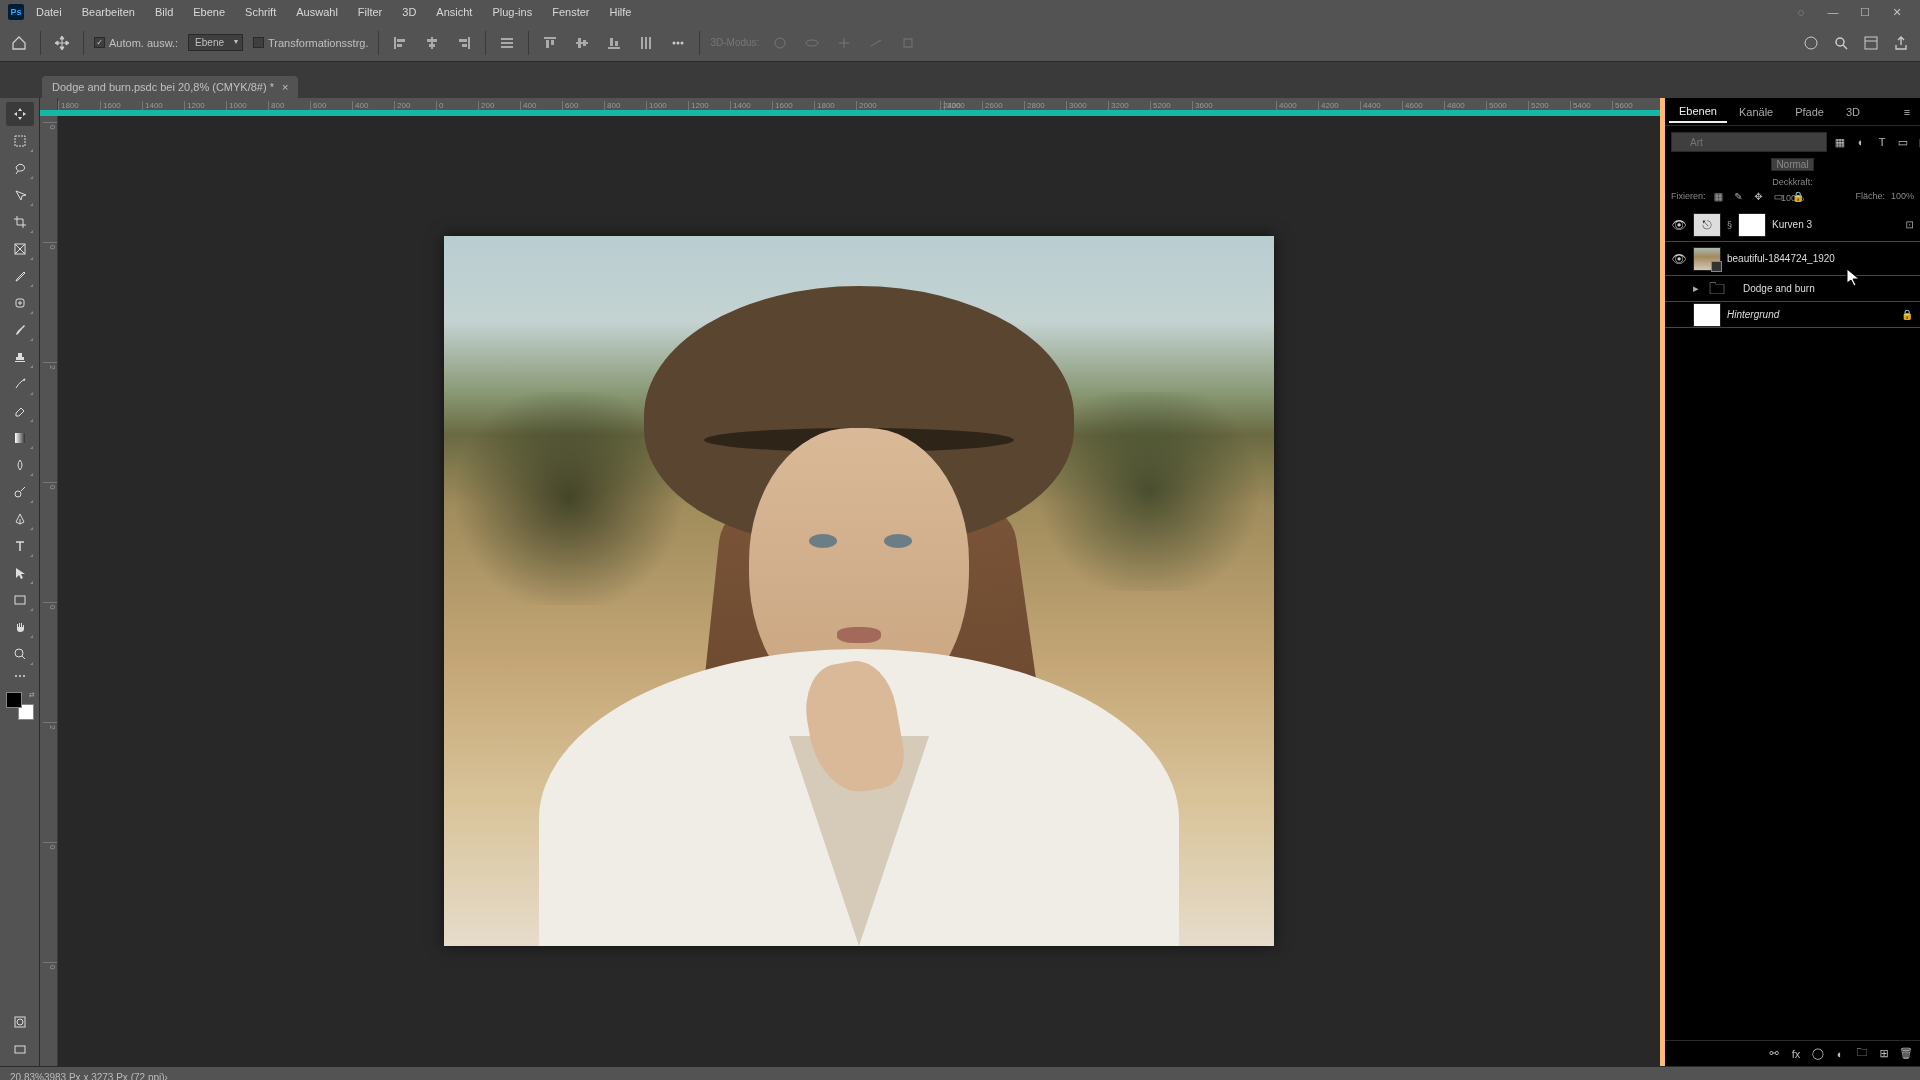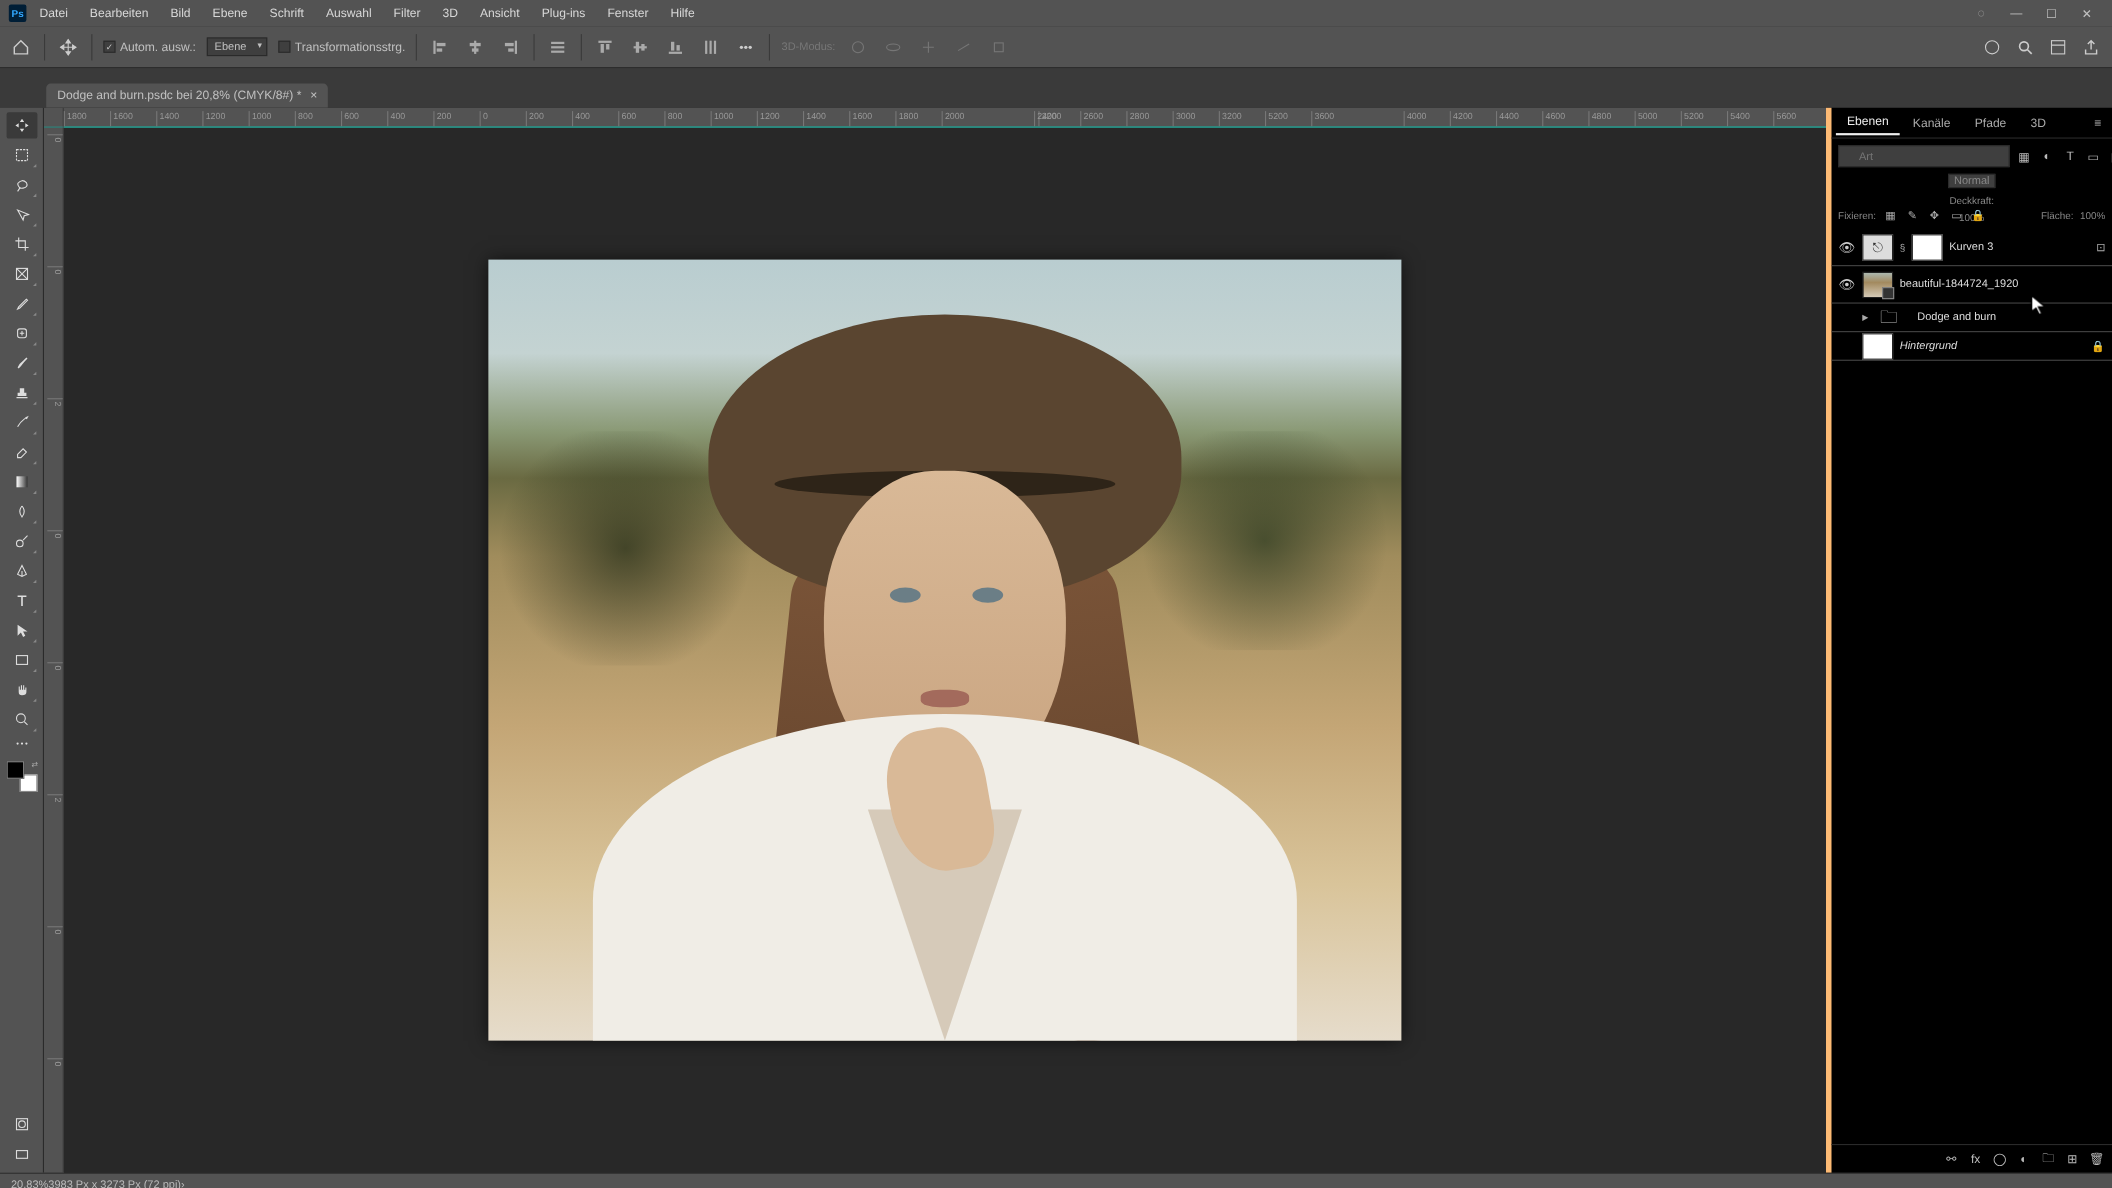--- a/index.html
+++ b/index.html
@@ -36,21 +36,21 @@
 .tool::after { content:""; position:absolute; right:1px; bottom:1px; width:0; height:0; border-left:3px solid transparent; border-bottom:3px solid #888; }
 .tool.nocorner::after { display:none; }
 .swatches { margin-top:6px; position:relative; width:28px; height:28px; }
 .swatch-fg { position:absolute; top:0; left:0; width:16px; height:16px; background:#000; border:1px solid #888; }
 .swatch-bg { position:absolute; bottom:0; right:0; width:16px; height:16px; background:#fff; border:1px solid #888; }
 .swatch-mini { position:absolute; top:-1px; right:-1px; font-size:7px; color:#aaa; }
 .proof { position:absolute; bottom:4px; width:28px; display:flex; flex-direction:column; gap:4px; align-items:center;}
 
 
 .workarea { flex:1; display:flex; flex-direction:column; background:#282828; position:relative; }
-.ruler-h { height:18px; background:#535353; border-bottom:1px solid #14b8a6; display:flex; position:relative; overflow:hidden; }
+.ruler-h { height:18px; background:#535353; border-bottom:6px solid #14b8a6; display:flex; position:relative; overflow:hidden; }
 .ruler-h .corner { width:18px; height:18px; background:#535353; border-right:1px solid #3a3a3a; flex-shrink:0; }
 .ruler-h .ticks { flex:1; position:relative; font-size:8px; color:#999; }
 .tick { position:absolute; top:3px; border-left:1px solid #777; height:14px; padding-left:2px; }
 .workarea-inner { flex:1; display:flex; }
 .ruler-v { width:18px; background:#535353; border-right:1px solid #3a3a3a; position:relative; font-size:8px; color:#999; }
 .vtick { position:absolute; left:3px; width:14px; border-top:1px solid #777; writing-mode:vertical-rl; padding-top:2px; font-size:8px;}
 .canvas { flex:1; background:#282828; display:flex; align-items:center; justify-content:center; overflow:hidden; }
 .image-frame { width:830px; height:710px; background: linear-gradient(180deg,#b9cdd0 0%, #c4d3d2 12%, #8a9975 22%, #6a6a42 28%, #a08c5c 38%, #c4a676 60%, #d9c49a 80%, #e6dccb 100%); position:relative; box-shadow: 0 0 15px rgba(0,0,0,.6); overflow:hidden;}
 
 .image-frame .blur-l { position:absolute; left:0; top:22%; width:30%; height:30%; background: radial-gradient(circle, rgba(30,40,20,.7), transparent 70%); }

